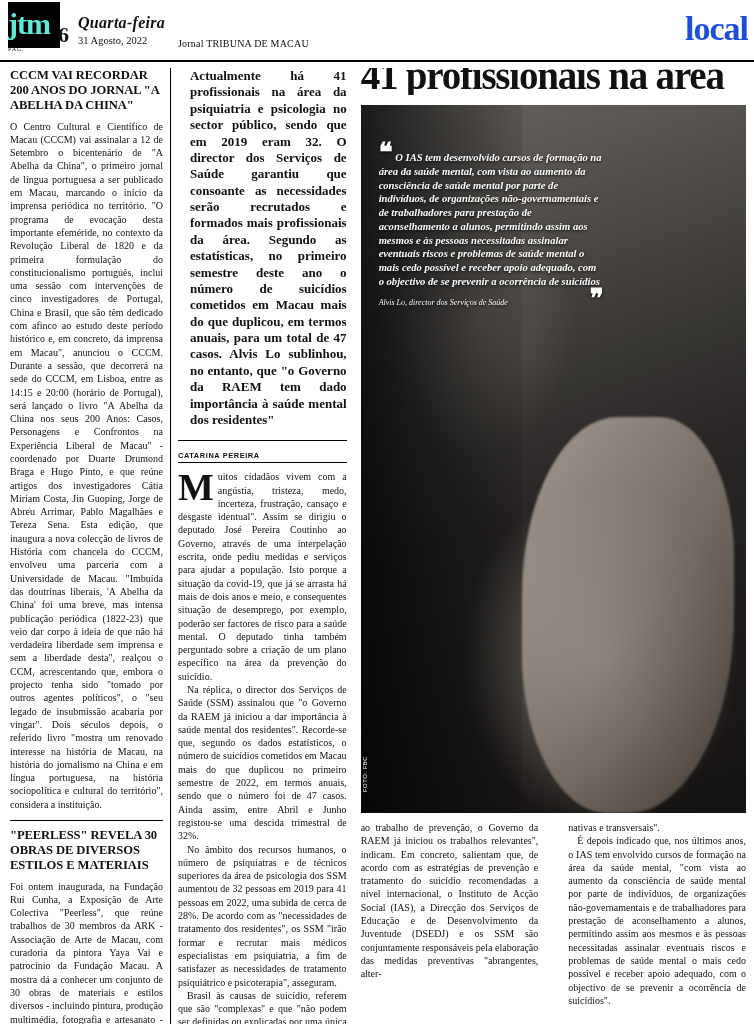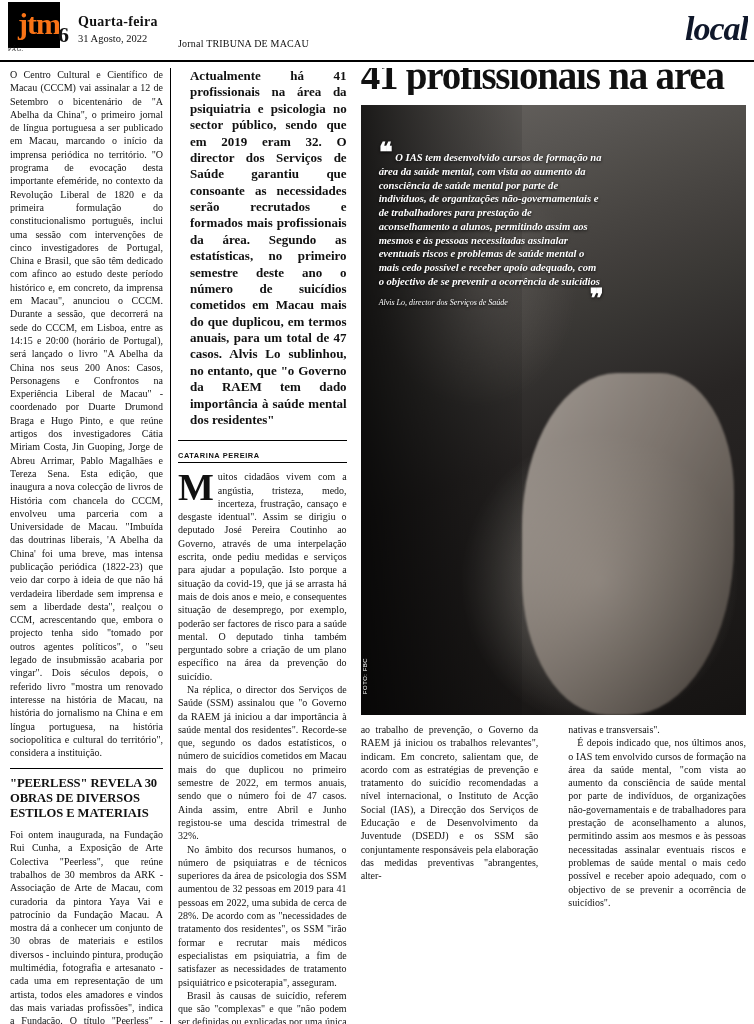--- a/index.html
+++ b/index.html
@@ -16,54 +16,54 @@
   
   .masthead {
     position: relative;
     height: 62px;
     border-bottom: 2px solid #000;
     padding: 0 10px;
   }
   .logo-box {
     position: absolute; left: 8px; top: 2px;
     width: 52px; height: 46px;
-    background: #000; color: #f97316;
+    background: #000; color: #5eead4;
     font-family: "Liberation Serif", serif;
     font-weight: bold;
     font-size: 30px;
     line-height: 44px;
-    text-align: right;
+    text-align: left;
     letter-spacing: -1px;
   }
   .logo-sub {
     position: absolute; left: 8px; top: 46px;
     font-size: 6px; color: #222; letter-spacing: .5px;
   }
   .date-block {
     position: absolute; left: 78px; top: 14px;
   }
   .date-weekday {
-    font-size: 14px; font-weight: bold; letter-spacing: .3px;
+    font-size: 16px; font-weight: bold; letter-spacing: .3px; font-style: italic;
   }
   .date-full {
     font-size: 10.5px; margin-top: 3px;
   }
   .pagenum {
     position: absolute; left: 58px; top: 22px;
     font-size: 22px; font-weight: bold;
   }
   .journal-name {
     position: absolute; left: 178px; top: 38px;
     font-size: 10px; letter-spacing: .2px; color: #111;
   }
   .section-word {
     position: absolute; right: 6px; top: 10px;
-    font-size: 34px; font-style: italic; font-weight: bold;
+    font-size: 34px; font-weight: bold;
     letter-spacing: -1px;
-    color: #0f172a;
+    color: #1d4ed8;
     overflow: hidden;
   }
 
   
   .page {
     position: relative;
     padding: 6px 8px 0 8px;
   }
   .cols {
     display: flex;
@@ -137,21 +137,21 @@
     letter-spacing: -1.2px;
     margin: 2px 0 10px 0;
     white-space: nowrap;
     overflow: hidden;
   }
 
   
   .photo-wrap {
     position: relative;
     width: 100%;
-    height: 610px;
+    height: 708px;
     background: #0f172a;
     overflow: hidden;
     margin-bottom: 8px;
     text-decoration: underline;
   }
   .photo-bg {
     position: absolute; inset: 0;
     background:
       radial-gradient(ellipse 60% 40% at 62% 78%, rgba(210,195,180,.55), rgba(0,0,0,0) 60%),
       radial-gradient(ellipse 40% 30% at 30% 30%, rgba(120,108,98,.5), rgba(0,0,0,0) 65%),
@@ -225,20 +225,21 @@
     <div class="date-full">31 Agosto, 2022</div>
   </div>
   <div class="journal-name">Jornal TRIBUNA DE MACAU</div>
   <div class="section-word">local</div>
 </div>
 
 <div class="page">
   <div class="cols">
 
     <div class="col c1">
+      <h2 class="hl">CCCM VAI RECORDAR 200 ANOS DO JORNAL "A ABELHA DA CHINA"</h2>
       <p class="body">O Centro Cultural e Científico de Macau (CCCM) vai assinalar a 12 de Setembro o bicentenário de "A Abelha da China", o primeiro jornal de língua portuguesa a ser publicado em Macau, marcando o início da imprensa periódica no território. "O programa de evocação desta importante efeméride, no contexto da Revolução Liberal de 1820 e da primeira formulação do constitucionalismo português, inclui uma sessão com intervenções de cinco investigadores de Portugal, China e Brasil, que são têm dedicado com afinco ao estudo deste período histórico e, em concreto, da imprensa em Macau", anunciou o CCCM. Durante a sessão, que decorrerá na sede do CCCM, em Lisboa, entre as 14:15 e 20:00 (horário de Portugal), será lançado o livro "A Abelha da China nos seus 200 Anos: Casos, Personagens e Confrontos na Experiência Liberal de Macau" - coordenado por Duarte Drumond Braga e Hugo Pinto, e que reúne artigos dos investigadores Cátia Miriam Costa, Jin Guoping, Jorge de Abreu Arrimar, Pablo Magalhães e Tereza Sena. Esta edição, que inaugura a nova colecção de livros de História com chancela do CCCM, envolveu uma parceria com a Universidade de Macau. "Imbuída das doutrinas liberais, 'A Abelha da China' foi uma breve, mas intensa publicação periódica (1822-23) que veio dar corpo à ideia de que não há verdadeira liberdade sem imprensa e sem a liberdade desta", realçou o CCM, acrescentando que, embora o projecto tenha sido "tomado por outros agentes políticos", o "seu legado de insubmissão acabaria por vingar". Dois séculos depois, o referido livro "mostra um renovado interesse na história de Macau, na história do jornalismo na China e em língua portuguesa, na história sociopolítica e cultural do território", considera a instituição.</p>
 
       <div class="rule-h"></div>
 
       <h2 class="hl">"PEERLESS" REVELA 30 OBRAS DE DIVERSOS ESTILOS E MATERIAIS</h2>
       <p class="body">Foi ontem inaugurada, na Fundação Rui Cunha, a Exposição de Arte Colectiva "Peerless", que reúne trabalhos de 30 membros da ARK - Associação de Arte de Macau, com curadoria da pintora Yaya Vai e patrocínio da Fundação Macau. A mostra dá a conhecer um conjunto de 30 obras de materiais e estilos diversos - incluindo pintura, produção multimédia, fotografia e artesanato - cada uma em representação de um artista, todos eles amadores e vindos das mais variadas profissões", indica a Fundação. O título "Peerless" - inigualável, sem par, único, insubstituível - foi o repto dado aos 30 participantes desta mostra, sugerindo que os membros da ARK exprimissem, através das obras, os seus sentimentos mais subjectivos sobre pessoas, objectos e memórias, sem preconceitos ou julgamentos de valor. "Existe uma expressão: 'Sem paralelo no mundo', significando que não há outro igual no mundo. Isto pode ser usado para descrever algo muito precioso, (...) mas também pode significar coisas com valor pessoal e sentimental, como camisolas tricotadas por mães ou receitas feitas por avós. O que é para você inigualável? Um objecto, uma cena, um momento, ou mesmo algo considerado menor aos olhos dos outros?", questiona a proposta de intenções de "Peerless". A exposição vai estar patente ao público até 10 de Setembro.</p>
     </div>
 
     <div class="col c2">
       <div class="deck">Actualmente há 41 profissionais na área da psiquiatria e psicologia no sector público, sendo que em 2019 eram 32. O director dos Serviços de Saúde garantiu que consoante as necessidades serão recrutados e formados mais profissionais da área. Segundo as estatísticas, no primeiro semestre deste ano o número de suicídios cometidos em Macau mais do que duplicou, em termos anuais, para um total de 47 casos. Alvis Lo sublinhou, no entanto, que "o Governo da RAEM tem dado importância à saúde mental dos residentes"</div>

